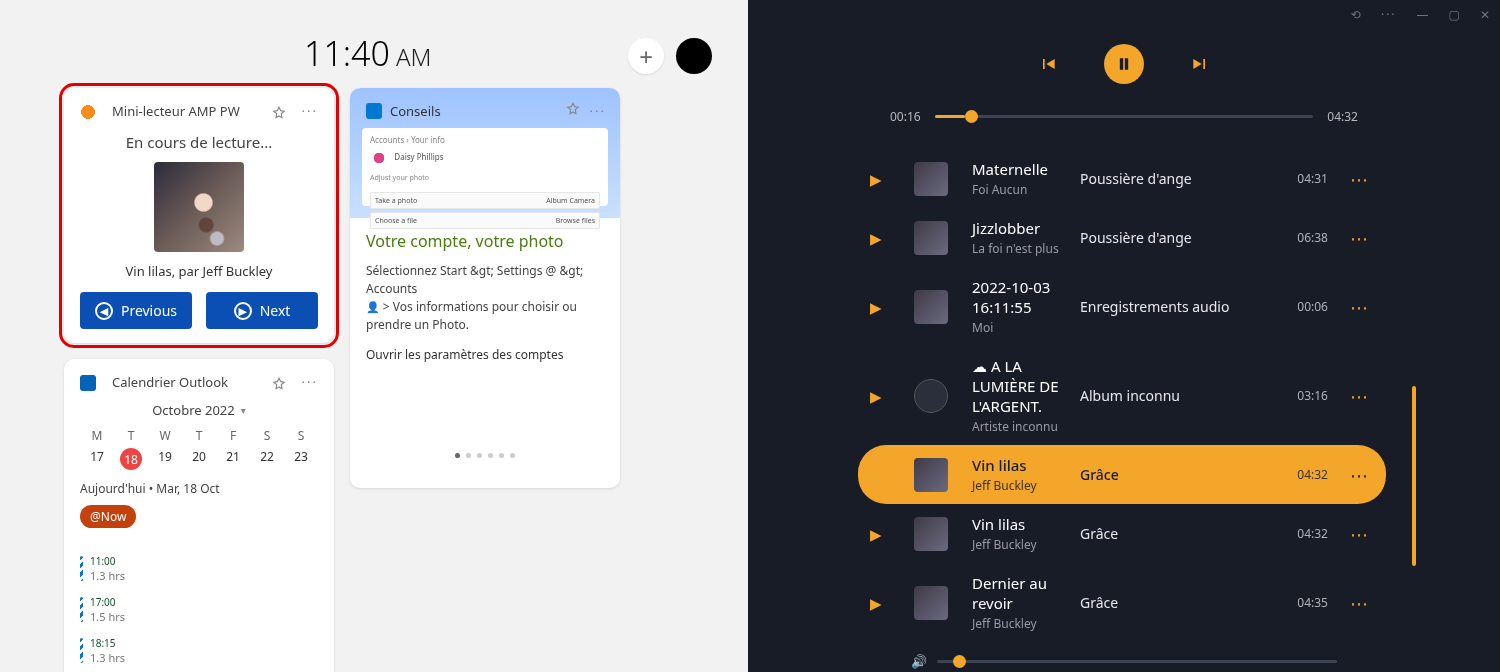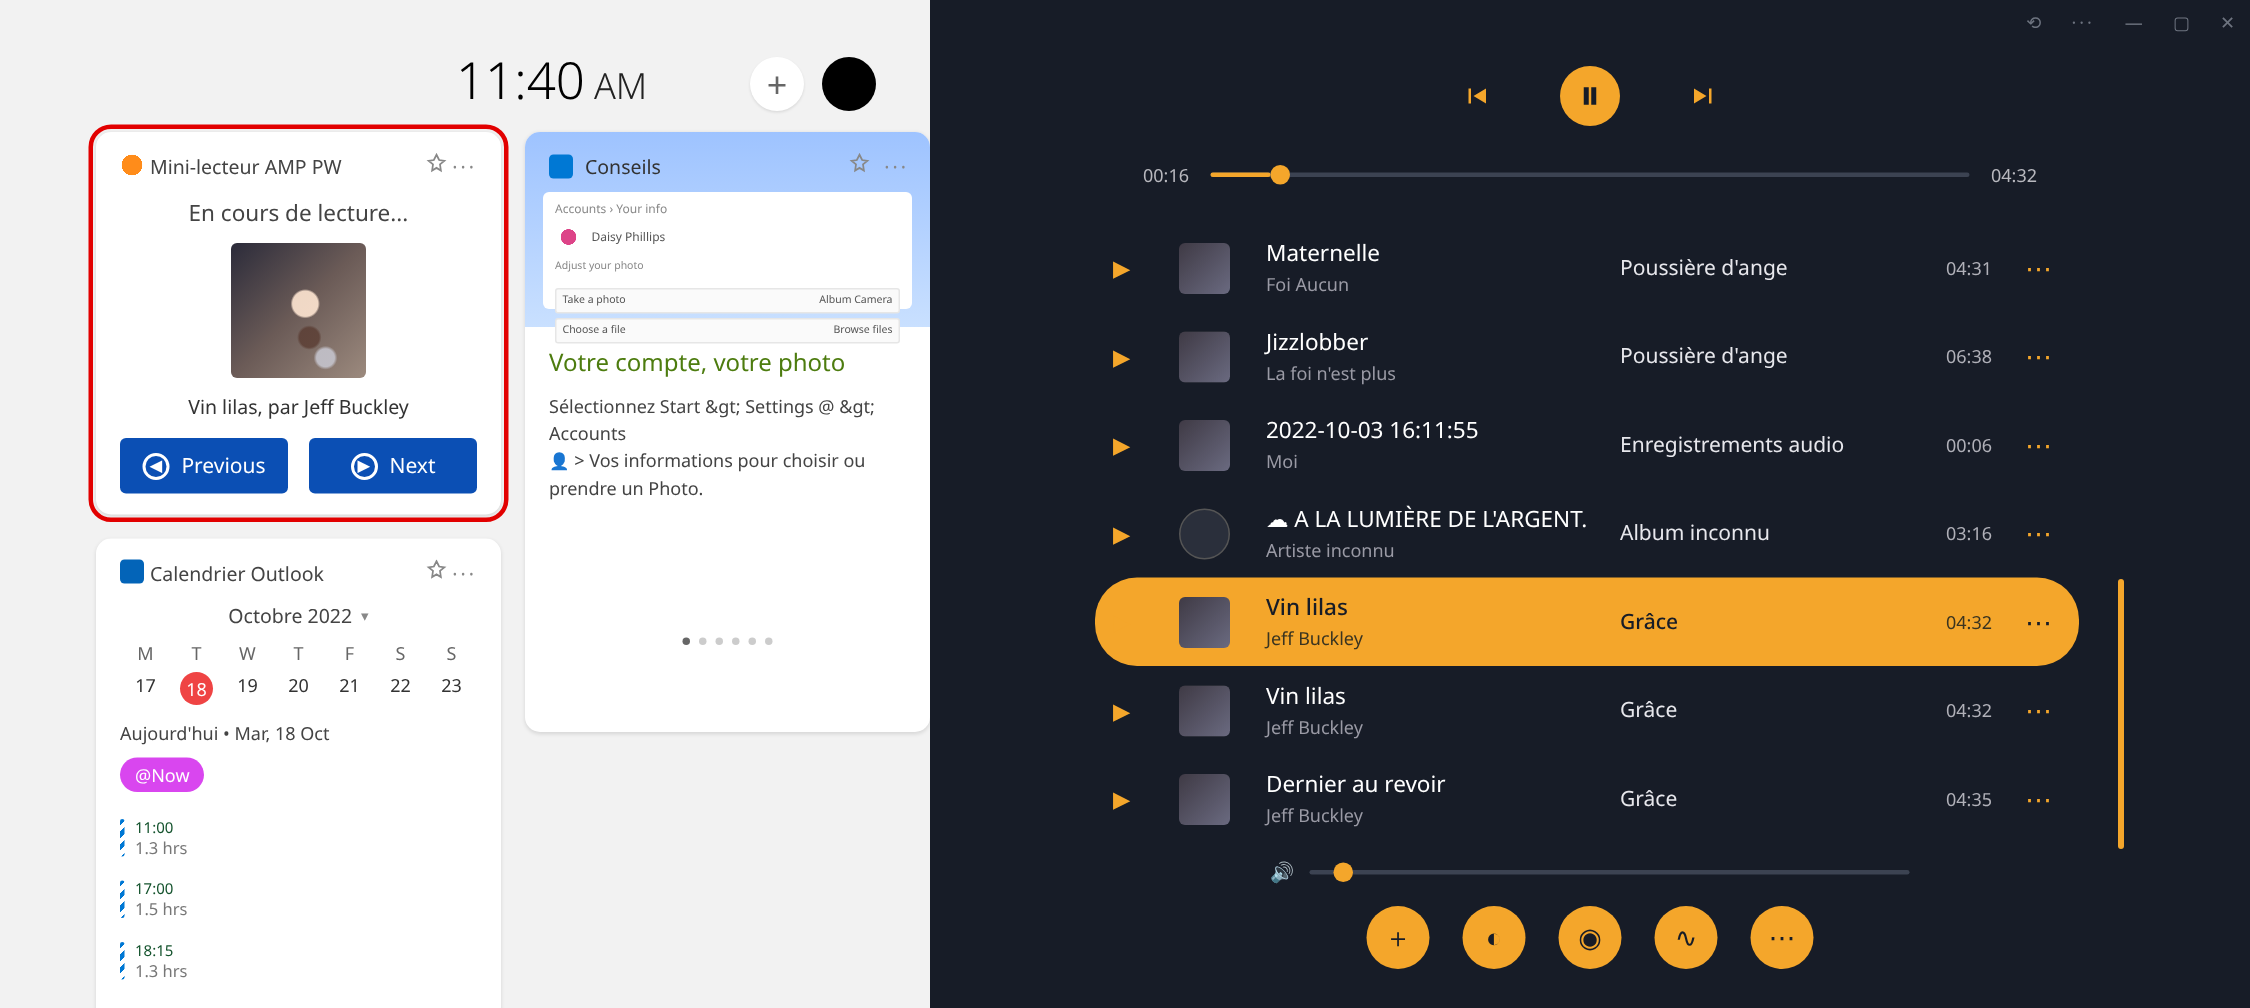--- a/index.html
+++ b/index.html
@@ -5,21 +5,21 @@
   * { box-sizing: border-box; margin: 0; padding: 0; }
   body {
     width: 1500px; height: 672px;
     font-family: "Segoe UI", system-ui, sans-serif;
     background: #fff; overflow: hidden; position: relative;
     display: flex;
   }
 
   
   .left {
-    width: 620px; height: 672px; background: #f2f2f2;
+    width: 748px; height: 672px; background: #f2f2f2;
     position: relative; padding: 20px 24px 0 24px;
   }
   .clock-row {
     display: flex; align-items: center; justify-content: center;
     gap: 220px; margin-bottom: 12px; position: relative; height: 56px;
   }
   .clock {
     font-size: 34px; font-weight: 300; color: #000;
     position: absolute; left: 280px; top: 10px;
     display: flex; align-items: baseline; gap: 6px;
@@ -35,21 +35,21 @@
   }
   .blackdot { width: 36px; height: 36px; border-radius: 50%; background: #000; cursor: pointer;}
   .widgets-grid {
     display: grid; grid-template-columns: 270px 270px; gap: 16px;
     position: relative; padding-left: 40px;
   }
   .card {
     background: #fff; border-radius: 10px; box-shadow: 0 1px 3px rgba(0,0,0,.12);
     padding: 14px 16px; position: relative; font-size: 13px; color: #333;
   }
-  .card-header { display: flex; align-items: flex-start; gap: 4px; margin-bottom: 10px; }
+  .card-header { display: flex; align-items: flex-end; gap: 16px; margin-bottom: 10px; }
   .card .title { flex: 1; font-size: 13px; color: #444; }
   .card .pin { color: #888; cursor: pointer; }
   .card .dots { color: #888; cursor: pointer; letter-spacing: 2px;}
   .redframe { outline: 3px solid #e20000; outline-offset: 2px; }
   .miniplayer .now { text-align: center; font-size: 15px; color: #444; margin-top: 12px; }
   .albumart {
     width: 90px; height: 90px; margin: 10px auto; border-radius: 4px;
     background: linear-gradient(135deg,#2b2b3a 0%,#6b5b57 50%,#9c8a7e 100%);
     position: relative; overflow: hidden;
   }
@@ -94,22 +94,22 @@
   .pager span{width:5px;height:5px;border-radius:50%;background:#ccc;}
   .pager span.on{background:#666;}
   .conseils{height:400px;}
 
   .calendar-card .month{display:flex;justify-content:center;align-items:center;gap:6px;color:#444;font-size:13px;margin-bottom:8px;}
   .calendar-card .dow{display:grid;grid-template-columns:repeat(7,1fr);font-size:12px;color:#666;margin-bottom:4px;text-align:center;}
   .calendar-card .days{display:grid;grid-template-columns:repeat(7,1fr);font-size:12px;color:#333;text-align:center;margin-bottom:10px;}
   .calendar-card .days span{padding:4px 0;border-radius:50%;}
   .calendar-card .days .today{background:#ef4444;color:#fff;width:22px;height:22px;display:inline-flex;align-items:center;justify-content:center;}
   .calendar-card .todayline{font-size:12px;color:#444;margin-bottom:8px;}
-  .calendar-card .pill{display:inline-block;background:#d946ef;color:#fff;border-radius:12px;
-    font-size:12px;padding:3px 10px;margin-bottom:16px;}
+  .calendar-card .pill{display:inline-block;background:#c2410c;color:#fff;border-radius:12px;
+    font-size:12px;padding:3px 10px;margin-bottom:26px;}
   .calendar-card .slot{position:relative;padding-left:10px;margin-bottom:12px;cursor:pointer;}
   .calendar-card .slot::before{content:"";position:absolute;left:0;top:2px;bottom:2px;width:3px;
     background:repeating-linear-gradient(135deg,#0078d4 0 3px,#fff 3px 6px);border-radius:2px;}
   .calendar-card .slot .time{font-size:10px;color:#14532d;}
   .calendar-card .slot .dur{font-size:11px;color:#777;}
 
   .card .appicon{width:16px;height:16px;border-radius:3px;display:inline-block;}
   .ic-orange{background:radial-gradient(circle,#ff8c1a 0 60%,#fff 62%);}
   .ic-blue{background:#0078d4;border-radius:50%;}
   .ic-outlook{background:#0364b8;border-radius:3px;}
@@ -229,20 +229,21 @@
                 <span>Browse files</span>
               </div>
           </div>
         </div>
       </div>
       <h3>Votre compte, votre photo</h3>
       <p>
         <span>Sélectionnez Start &amp;gt; Settings @ &amp;gt; Accounts</span><br>
         <span style="font-size:11px;">👤</span> <span>&gt; Vos informations pour choisir ou prendre un Photo.</span>
       </p>
+      <div class="action">Ouvrir les paramètres des comptes</div>
       <div class="pager">
         <span class="on"></span>
           <span></span>
           <span></span>
           <span></span>
           <span></span>
           <span></span>
       </div>
     </div>
 

